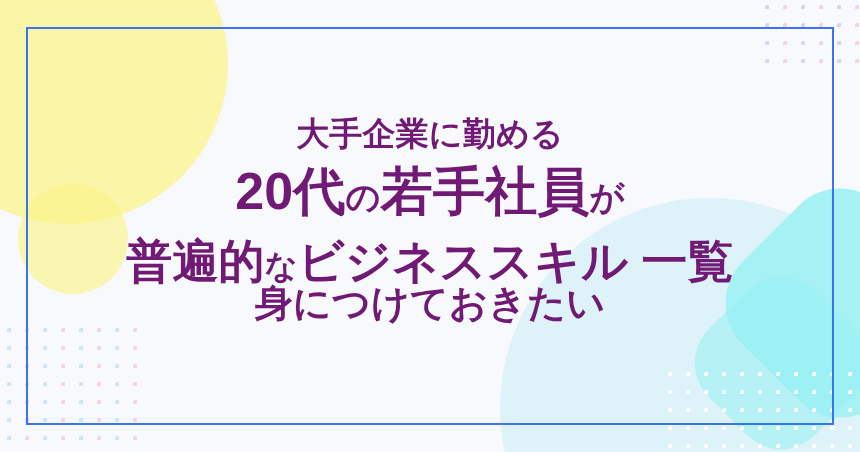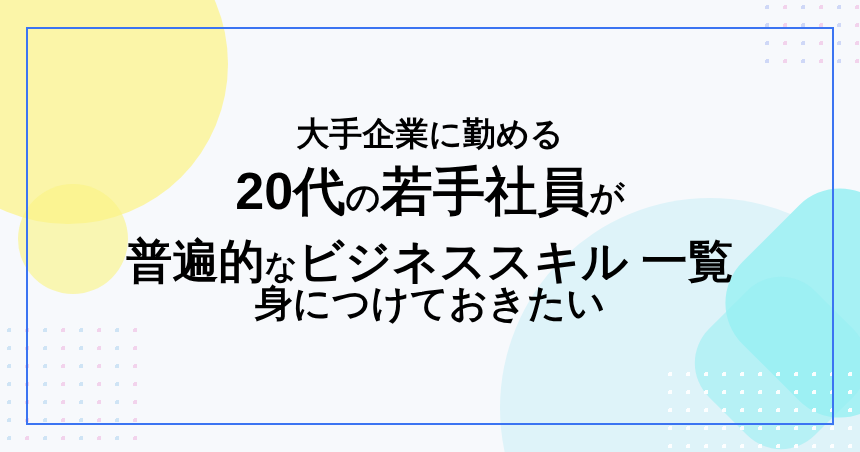--- a/index.html
+++ b/index.html
@@ -121,21 +121,21 @@
   .headline {
     position: absolute;
     left: 0;
     top: 0;
     width: 860px;
     height: 452px;
     display: flex;
     flex-direction: column;
     align-items: center;
     justify-content: center;
-    color: #000000;
+    color: #701a75;
     font-weight: 700;
     letter-spacing: 0.01em;
   }
   .hl-line {
     white-space: nowrap;
     line-height: 1.0;
   }
   .hl-1 { font-size: 33px; margin-bottom: 15px; }
   .hl-2 { font-size: 52px; margin-bottom: 21px; }
   .hl-3 { font-size: 38px; margin-bottom: 14px; }

